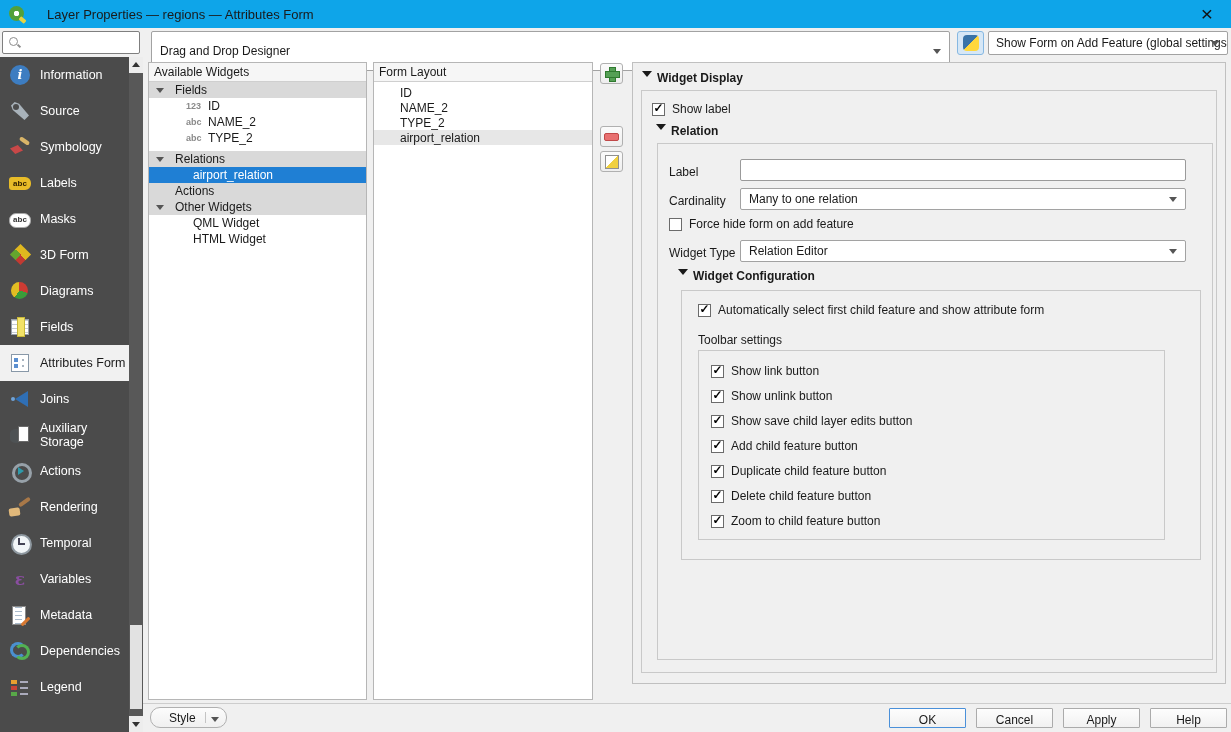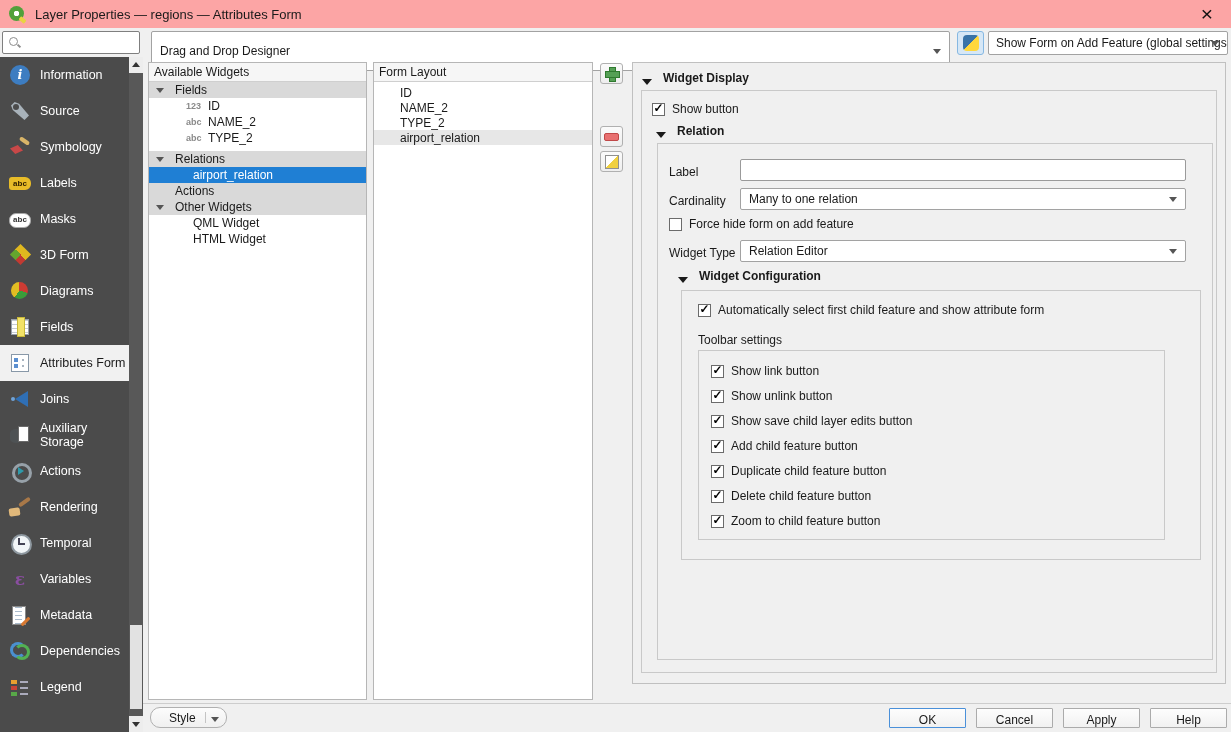--- a/index.html
+++ b/index.html
@@ -1,22 +1,22 @@
 <!DOCTYPE html>
 <html><head>
 <meta charset="utf-8">
 <style>
   *{box-sizing:border-box}
   html,body{margin:0;padding:0}
   body{width:1231px;height:732px;position:relative;background:#f0f0f0;
        font-family:"Liberation Sans",sans-serif;font-size:12px;color:#1a1a1a;overflow:hidden}
 
   
-  .titlebar{position:absolute;left:0;top:0;width:1231px;height:28px;background:#fca5a5;
-            display:flex;align-items:center;padding-left:7px;gap:8px}
+  .titlebar{position:absolute;left:0;top:0;width:1231px;height:28px;background:#0ea5e9;
+            display:flex;align-items:center;padding-left:7px;gap:20px}
   .title{font-size:13px}
   .qgis{position:relative;width:20px;height:20px;flex:none}
   .qgis::before{content:"";position:absolute;left:2px;top:2px;width:15px;height:15px;border-radius:50%;
                 background:radial-gradient(circle,#fff 0 2.5px,#52a03a 3px)}
   .qgis::after{content:"";position:absolute;right:1px;bottom:2px;width:7px;height:4px;background:#e8d340;
                transform:rotate(40deg);border-radius:1px}
   .close-btn{position:absolute;right:8px;top:0;width:32px;height:28px;display:flex;align-items:center;justify-content:center}
   .close-btn::before{content:"×";font-size:21px;line-height:20px;color:#111}
 
   
@@ -125,21 +125,21 @@
       background:linear-gradient(#fbfbfb,#eeeeee);display:flex;align-items:center;justify-content:center}
   #btn-add{top:63px}#btn-remove{top:126px}#btn-rename{top:151px}
   .ic-plus{position:relative;width:13px;height:13px}
   .ic-plus::before{content:"";position:absolute;left:4px;top:0;width:5px;height:13px;background:#55a055;border:1px solid #2f7a2f}
   .ic-plus::after{content:"";position:absolute;left:0;top:4px;width:13px;height:5px;background:#55a055;border:1px solid #2f7a2f}
   .ic-minus{width:15px;height:8px;border:1px solid #c04848;border-radius:2px;background:#e87070}
   .ic-rename{width:14px;height:14px;border:1px solid #909090;background:linear-gradient(135deg,#fff 0 48%,#f0d040 48% 100%)}
 
   
   .rp{position:absolute;left:632px;top:62px;width:594px;height:622px;background:#f0f0f0;border:1px solid #c0c0c0}
-  .sec-h{display:flex;align-items:flex-end;gap:11px;font-weight:bold;white-space:nowrap}
+  .sec-h{display:flex;align-items:flex-start;gap:5px;font-weight:bold;white-space:nowrap}
   .sec-tri{width:0;height:0;border-left:5px solid transparent;border-right:5px solid transparent;border-top:6px solid #1a1a1a;flex:none}
   #wd-h{position:absolute;left:9px;top:8px}
   #wd-box{position:absolute;left:8px;top:27px;width:576px;height:583px;border:1px solid #c9c9c9}
   .cb-row{display:flex;align-items:center;gap:7px;white-space:nowrap}
   .cb{width:13px;height:13px;border:1px solid #6b6b6b;background:#fff;color:#000;flex:none;
       font-size:12px;font-weight:bold;line-height:11px;display:flex;align-items:center;justify-content:center;padding-bottom:1px}
   #show-label-row{position:absolute;left:10px;top:11px}
   #rel-h{position:absolute;left:14px;top:33px}
   #rel-box{position:absolute;left:15px;top:52px;width:556px;height:517px;border:1px solid #c9c9c9}
   .fld-lab{position:absolute;white-space:nowrap}
@@ -351,21 +351,21 @@
     </div>
 
   <div class="rp">
     <div class="sec-h" id="wd-h">
       <span class="sec-tri"></span>
       <span>Widget Display</span>
     </div>
     <div id="wd-box">
       <div class="cb-row" id="show-label-row">
         <span class="cb">✓</span>
-        <span>Show button</span>
+        <span>Show label</span>
       </div>
       <div class="sec-h" id="rel-h">
         <span class="sec-tri"></span>
         <span>Relation</span>
       </div>
       <div id="rel-box">
         <span class="fld-lab" id="label-lab">Label</span>
         <input id="label-input" value="" style="">
         <span class="fld-lab" id="card-lab">Cardinality</span>
         <div class="combo" id="card-combo">

